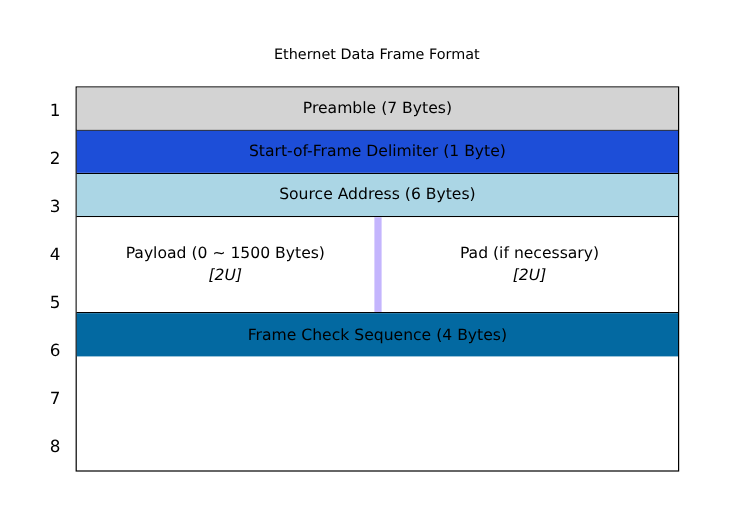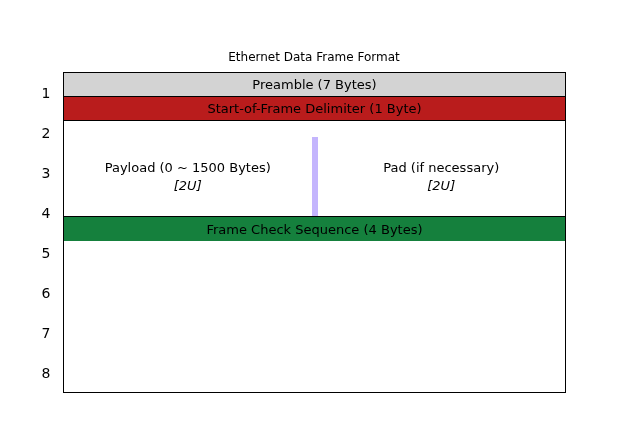--- a/index.html
+++ b/index.html
@@ -7,21 +7,21 @@
   body {
     width: 628px;
     height: 434px;
     position: relative;
     font-family: "DejaVu Sans", sans-serif;
     color: #000000;
     overflow: hidden;
   }
   .titles {
     position: absolute;
-    top: 50px;
+    top: 38px;
     left: 0;
     width: 628px;
     text-align: center;
     font-size: 12px;
     line-height: 14px;
   }
   .table-area {
     position: absolute;
     top: 72px;
     left: 29px;
@@ -47,26 +47,26 @@
     font-size: 14px;
   }
   .rows-table {
     width: 503px;
     border: 1px solid #000000;
     display: flex;
     flex-direction: column;
     background: #ffffff;
   }
   .frame-row {
-    height: 24px;
+    height: 36px;
     display: flex;
     border-bottom: 1px solid #000000;
   }
   .frame-row:last-child { border-bottom: none; }
-  .frame-row.span-2 { height: 80px; margin-top: 16px; }
+  .frame-row.span-2 { height: 80px; }
   .cell {
     flex: 1;
     display: flex;
     flex-direction: column;
     align-items: center;
     justify-content: center;
     font-size: 13px;
     text-align: center;
   }
   .cell + .cell { border-left: 6px solid #c4b5fd; }
@@ -104,33 +104,38 @@
         <div class="num">8</div>
       </div>
     </div>
   <div class="rows-table">
       <div class="frame-row">
         <div class="cell" style="background: rgb(211, 211, 211);">
           <div class="cell-label">Preamble (7 Bytes)</div>
         </div>
       </div>
       <div class="frame-row">
-        <div class="cell" style="background: #b91c1c; justify-content: center;">
+        <div class="cell" style="background: #1d4ed8; justify-content: center;">
           <div class="cell-label">Start-of-Frame Delimiter (1 Byte)</div>
+        </div>
+      </div>
+      <div class="frame-row">
+        <div class="cell" style="background: rgb(171, 214, 229);">
+          <div class="cell-label">Source Address (6 Bytes)</div>
         </div>
       </div>
       <div class="frame-row span-2">
         <div class="cell" style="background: rgb(255, 255, 255);">
           <div class="cell-label">Payload (0 ~ 1500 Bytes)</div>
           <div class="cell-sublabel">[2U]</div>
         </div>
         <div class="cell" style="background: rgb(255, 255, 255);">
           <div class="cell-label">Pad (if necessary)</div>
           <div class="cell-sublabel">[2U]</div>
         </div>
       </div>
       <div class="frame-row">
-        <div class="cell" style="background: #15803d;">
+        <div class="cell" style="background: #0369a1;">
           <div class="cell-label">Frame Check Sequence (4 Bytes)</div>
         </div>
       </div>
     </div>
 </div>
 
 </body></html>

